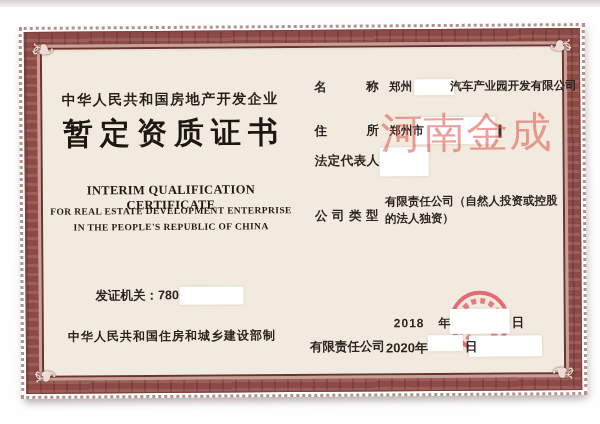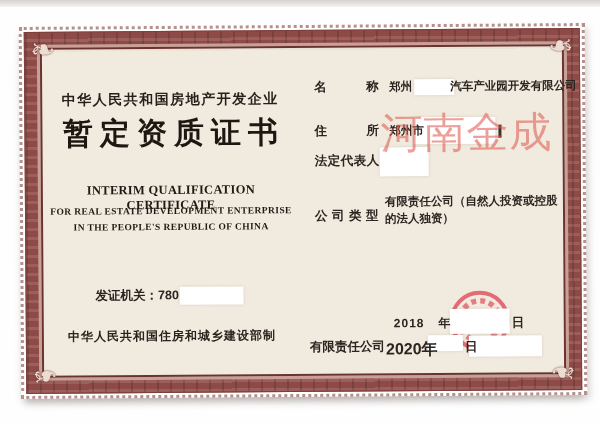--- a/index.html
+++ b/index.html
@@ -76,21 +76,21 @@
   .name-row{left:272px;top:31px;}
   .addr-row{left:272px;top:75px;}
   .legal-row{left:272px;top:105px;}
   .type-row{left:272px;top:146px;margin-top:14px;}
   .type-val{position:absolute;left:342px;top:146px;font-size:11.5px;font-weight:700;line-height:17px;z-index:3;}
   .authority{position:absolute;left:322px;top:243px;font-size:12.5px;font-weight:700;z-index:3;}
   .date-year{position:absolute;left:350px;top:268px;font-size:12px;font-weight:700;letter-spacing:1px;z-index:3;}
   .date-year .gap{display:inline-block;width:14px;}
   .date-day{position:absolute;left:468px;top:268px;font-size:12.5px;font-weight:700;z-index:3;}
   .valid-lbl{position:absolute;left:266px;top:291px;font-size:12.5px;font-weight:700;z-index:3;}
-  .valid-year{position:absolute;left:342px;top:292px;font-size:16px;font-weight:700;z-index:3;}
+  .valid-year{position:absolute;left:342px;top:292px;font-size:13px;font-weight:700;z-index:3;}
   .valid-day{position:absolute;left:421px;top:292px;font-size:12.5px;font-weight:700;z-index:3;}
   
   .redact{background:#fff;box-shadow:0 0 3px rgba(90,70,60,0.18);}
   span.redact{display:inline-block;vertical-align:middle;}
   .redact-abs{position:absolute;z-index:2;}
   .r-addr{left:371px;top:70px;width:82px;height:27px;}
   .r-legal{left:337px;top:100px;width:49px;height:29px;}
   .r-date{left:406px;top:262px;width:60px;height:25px;}
   .r-valid{left:384px;top:288px;width:35px;height:16px;}
   .r-sealbtm{left:425px;top:289px;width:73px;height:21px;}

